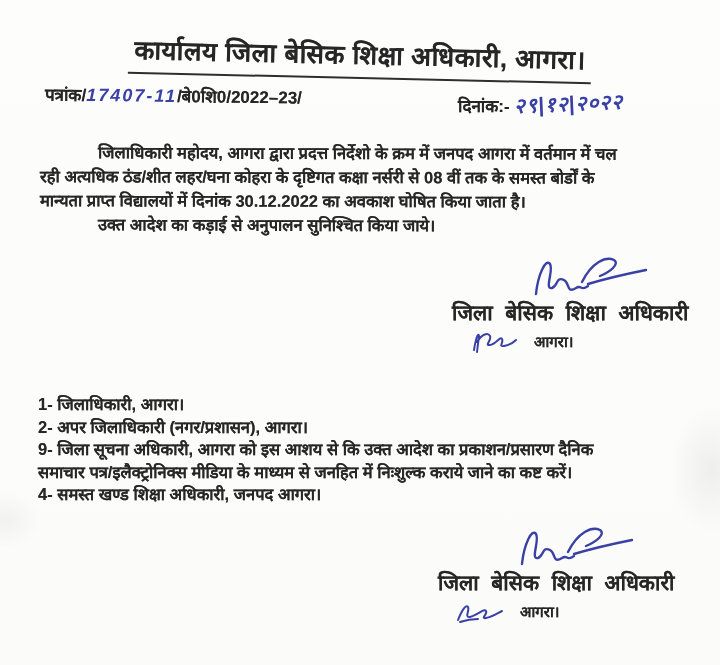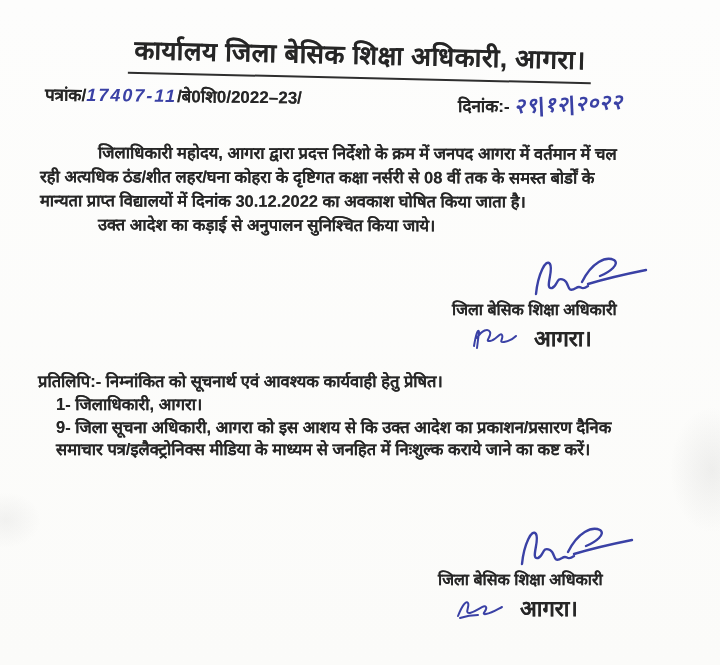--- a/index.html
+++ b/index.html
@@ -58,33 +58,33 @@
     position:absolute; top:141px; left:40px; width:650px;
     font-size:16.5px; line-height:24px;
     transform:rotate(.15deg);
   }
   .para{ white-space:pre-line; text-indent:58px; margin:0; text-align:justify;}
   .para.second{ text-indent:58px; text-align:left;}
   .sig{ position:absolute; width:240px; }
   .sig-1{ top:252px; left:452px; }
   .sig-2{ top:522px; left:438px; }
   .sig-scribble{ display:block; margin-left:70px; }
-  .sig-title{ font-size:16px; white-space:nowrap; }
+  .sig-title{ font-size:21px; white-space:nowrap;font-family:Liberation Mono, monospace; }
   .sig-place-row{ display:flex; align-items:center; margin-top:2px; }
   .sig-initial{ margin-left:14px; }
-  .sig-place{ font-size:22px; margin-left:14px; }
+  .sig-place{ font-size:15px; margin-left:14px; }
   .endorse-heading{
     position:absolute; top:345px; left:38px;
     font-size:16.5px;
     text-decoration:underline;
     text-underline-offset:4px;
     text-decoration-thickness:1.5px;
   }
   .copy-intro{ position:absolute; top:369px; left:38px; font-size:16.5px; }
-  .copy-list{ position:absolute; top:393px; left:56px; width:652px; font-size:16.5px; line-height:22.5px; }
+  .copy-list{ position:absolute; top:393px; left:38px; width:652px; font-size:16.5px; line-height:22.5px; }
   .copy-item{ white-space:pre-line; margin:0; }
 </style>
 </head>
 <body>
 
 <div class="page">
 
   <div class="doc-title print">कार्यालय जिला बेसिक शिक्षा अधिकारी, आगरा।</div>
 
   <div class="ref-row print">
@@ -113,26 +113,27 @@
     <div class="sig-title print">जिला बेसिक शिक्षा अधिकारी</div>
     <div class="sig-place-row">
       <svg class="sig-initial" width="54" height="26" viewBox="0 0 54 26">
         <path d="M8,22 C10,10 12,4 13,8 L11,24 M11,14 C16,6 22,4 24,8 C26,12 18,18 24,17 C30,16 34,8 36,11 C38,14 32,19 38,18 C44,17 48,14 50,12" fill="none" stroke="#3a41a5" stroke-width="2" stroke-linecap="round"></path>
       </svg>
       <span class="sig-place print">आगरा।</span>
     </div>
   </div>
 
 
-  <div class="copy-intro print">प्रतिलिपि:- निम्नांकित को सूचनार्थ एवं आवश्यक कार्यवाही हेतु प्रेषित।</div>
 
   <div class="copy-list print">
     <p class="copy-item">1- जिलाधिकारी, आगरा।</p>
+    <p class="copy-item">2- अपर जिलाधिकारी (नगर/प्रशासन), आगरा।</p>
     <p class="copy-item">9- जिला सूचना अधिकारी, आगरा को इस आशय से कि उक्त आदेश का प्रकाशन/प्रसारण दैनिक
 समाचार पत्र/इलैक्ट्रोनिक्स मीडिया के माध्यम से जनहित में निःशुल्क कराये जाने का कष्ट करें।</p>
+    <p class="copy-item">4- समस्त खण्ड शिक्षा अधिकारी, जनपद आगरा।</p>
   </div>
 
   <div class="sig sig-2">
     <svg class="sig-scribble" width="130" height="46" viewBox="0 0 130 46">
       <path d="M14,42 C16,22 24,6 28,12 C32,18 22,38 30,36 C36,34 34,24 42,28 C48,31 44,42 54,36 C60,32 58,40 66,34
                M60,30 C70,10 84,4 92,8 C98,12 88,20 78,24
                M66,32 C86,26 104,22 124,18" fill="none" stroke="#3a41a5" stroke-width="2.4" stroke-linecap="round"></path>
     </svg>
     <div class="sig-title print">जिला बेसिक शिक्षा अधिकारी</div>
     <div class="sig-place-row">

